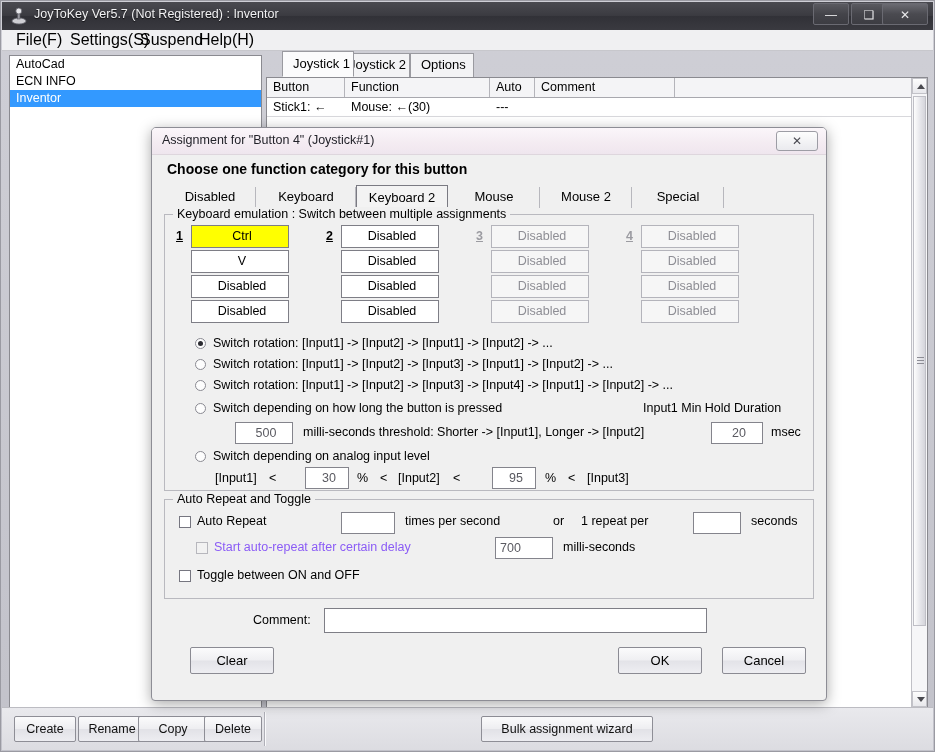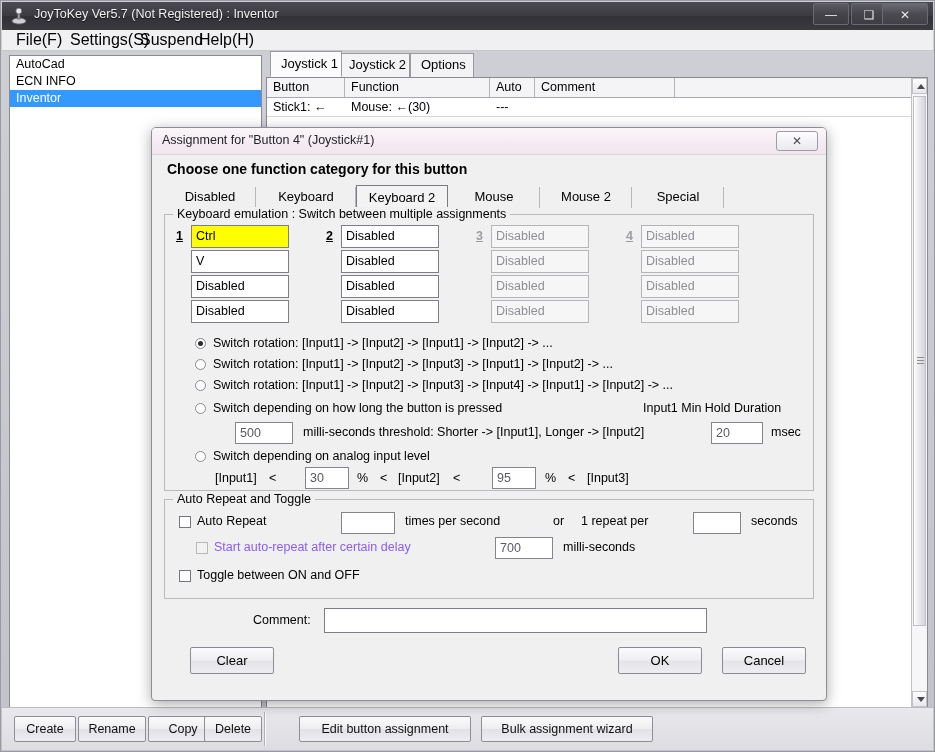--- a/index.html
+++ b/index.html
@@ -318,21 +318,21 @@
     background: #b7b7bd;
   }
   .cat-tab.active {
     border: 1px solid #7a7a82;
     background: #f3f3f3;
   }
 
   
   #kbd-group {
     left: 3px; top: 53px;
-    width: 650px; height: 277px;
+    width: 650px; height: 277px; text-align: center;
   }
   .col-num {
     position: absolute;
     font-size: 12.5px;
     font-weight: bold;
     text-decoration: underline;
   }
   .col-num.off { color: #9b9ba1; font-weight: bold; }
 
   .kinput {
@@ -464,21 +464,21 @@
     <div class="menuitem" style="left:191px">Help(H)</div>
   </div>
 
   <div id="profile-list">
     <div class="profile-item">AutoCad</div>
     <div class="profile-item">ECN INFO</div>
     <div class="profile-item selected">Inventor</div>
   </div>
 
   <div id="right-panel">
-    <div class="jtab active" style="left:4px;width:72px">Joystick 1</div>
+    <div class="jtab active" style="left:16px;width:72px">Joystick 1</div>
     <div class="jtab" style="left:72px;width:72px">Joystick 2</div>
     <div class="jtab" style="left:144px;width:64px">Options</div>
 
     <div id="table-area">
       <div id="table-head">
         <div class="th" style="left:0px;width:78px">Button</div>
         <div class="th" style="left:78px;width:145px">Function</div>
         <div class="th" style="left:223px;width:45px">Auto</div>
         <div class="th" style="left:268px;width:140px">Comment</div>
         <div class="th" style="left:408px;width:237px;border-right:none"></div>
@@ -505,24 +505,23 @@
               <i></i>
             </div>
         </div>
       </div>
     </div>
   </div>
 
   <div id="bottom-bar">
     <div class="tbtn" style="left:12px;top:8px;width:62px">Create</div>
     <div class="tbtn" style="left:76px;top:8px;width:68px">Rename</div>
-    <div class="tbtn" style="left:146px;top:8px;width:70px">Copy</div>
+    <div class="tbtn" style="left:136px;top:8px;width:70px">Copy</div>
     <div class="tbtn" style="left:202px;top:8px;width:58px">Delete</div>
     <div id="toolbar-sep"></div>
-    <div class="tbtn" style="left:297px;top:8px;width:172px">Edit button assignment</div>
     <div class="tbtn" style="left:479px;top:8px;width:172px">Bulk assignment wizard</div>
   </div>
 
   <div id="dialog">
 
     <div id="dlg-titlebar">
       <div id="dlg-title-text">Assignment for "Button 4" (Joystick#1)</div>
       <div id="dlg-close">✕</div>
     </div>
 

